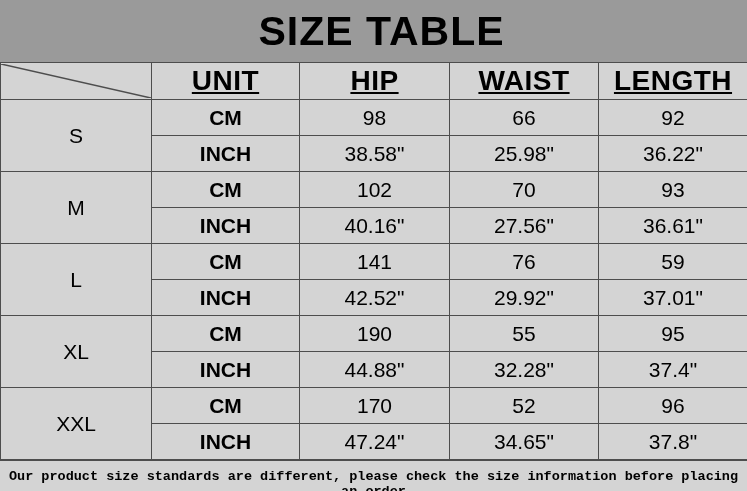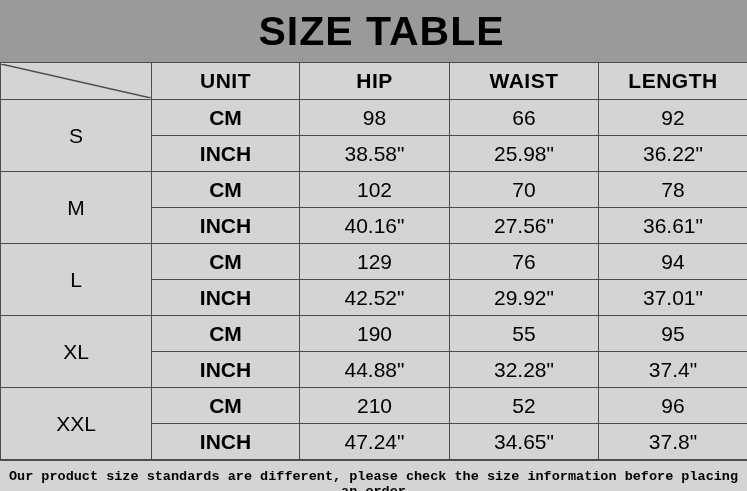--- a/index.html
+++ b/index.html
@@ -50,23 +50,24 @@
   }
   col.c-size { width: 151px; }
   col.c-unit { width: 148px; }
   col.c-hip  { width: 150px; }
   col.c-waist{ width: 149px; }
   col.c-len  { width: 149px; }
 
   
   tr.head-row td {
     height: 34px;
-    font-size: 21px;
+    font-size: 28px;
     font-weight: bold;
     letter-spacing: 0.5px;
+    text-decoration: underline;
   }
   td.corner {
     background: #d4d4d4;
     padding: 0;
     position: relative;
   }
   td.corner svg {
     display: block;
     width: 100%;
     height: 100%;
@@ -143,35 +144,35 @@
         <td>38.58"</td>
         <td>25.98"</td>
         <td>36.22"</td>
       </tr>
 
       <tr class="data-row">
         <td class="size-cell" rowspan="2">M</td>
         <td class="unit-cell">CM</td>
         <td>102</td>
         <td>70</td>
-        <td>78</td>
+        <td>93</td>
       </tr>
       <tr class="data-row">
         <td class="unit-cell">INCH</td>
         <td>40.16"</td>
         <td>27.56"</td>
         <td>36.61"</td>
       </tr>
 
       <tr class="data-row">
         <td class="size-cell" rowspan="2">L</td>
         <td class="unit-cell">CM</td>
-        <td>129</td>
+        <td>141</td>
         <td>76</td>
-        <td>94</td>
+        <td>59</td>
       </tr>
       <tr class="data-row">
         <td class="unit-cell">INCH</td>
         <td>42.52"</td>
         <td>29.92"</td>
         <td>37.01"</td>
       </tr>
 
       <tr class="data-row">
         <td class="size-cell" rowspan="2">XL</td>
@@ -183,21 +184,21 @@
       <tr class="data-row">
         <td class="unit-cell">INCH</td>
         <td>44.88"</td>
         <td>32.28"</td>
         <td>37.4"</td>
       </tr>
 
       <tr class="data-row">
         <td class="size-cell" rowspan="2">XXL</td>
         <td class="unit-cell">CM</td>
-        <td>210</td>
+        <td>170</td>
         <td>52</td>
         <td>96</td>
       </tr>
       <tr class="data-row">
         <td class="unit-cell">INCH</td>
         <td>47.24"</td>
         <td>34.65"</td>
         <td>37.8"</td>
       </tr>
     </tbody>

